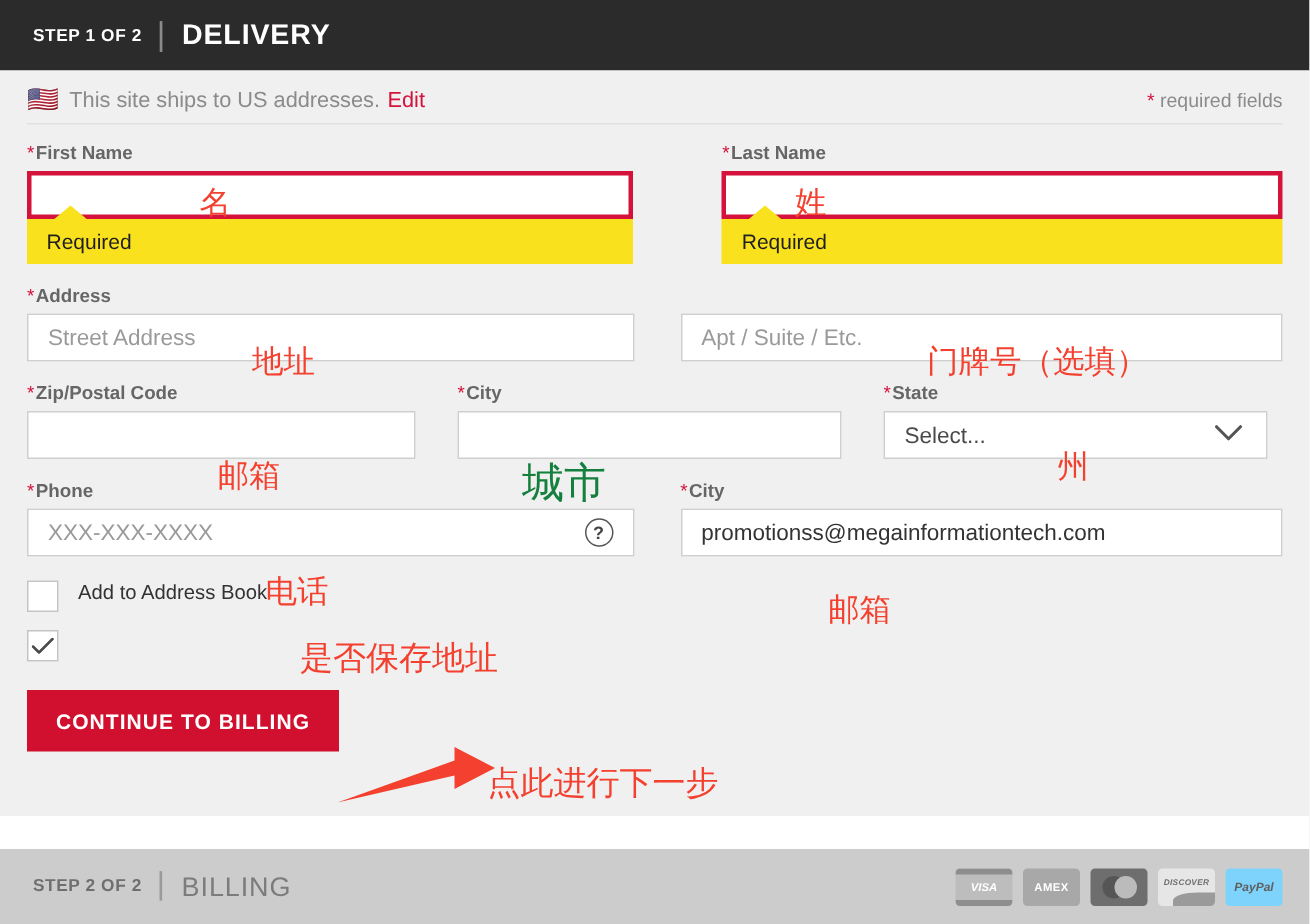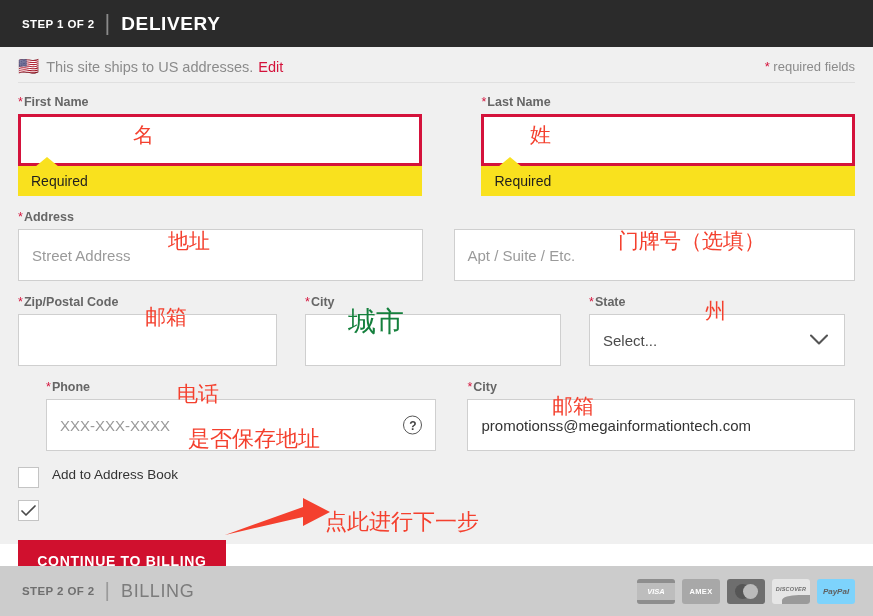--- a/index.html
+++ b/index.html
@@ -97,21 +97,21 @@
     display: block;
   }
   .label .star {
     color: #d4123b;
     font-weight: normal;
     margin-right: 1px;
   }
 
   .input {
     width: 100%;
-    height: 52px;
+    height: 32px;
     background: #ffffff;
     border: 1px solid #cfcfcf;
     font-family: "Liberation Sans", sans-serif;
     font-size: 15px;
     color: #333333;
     padding: 0 13px;
     outline: none;
     display: flex;
     align-items: center;
   }
@@ -390,21 +390,21 @@
         <span class="chev">
           <svg width="20" height="12" viewBox="0 0 20 12">
               <polyline points="2,2 10,10 18,2" fill="none" stroke="#555" stroke-width="2.1" stroke-linecap="round" stroke-linejoin="round"></polyline>
             </svg>
         </span>
       </div>
     </div>
   </div>
 
   <div class="row" style="margin-top:14px;">
-    <div class="field" style="width:405px;margin-left:28px;">
+    <div class="field" style="width:405px;">
       <label class="label">
         <span class="star">*</span><span>Phone</span>
       </label>
       <div class="input placeholder" style="position:relative;">
         <span>XXX-XXX-XXXX</span>
         <span class="helpicon">
             <span>?</span>
           </span>
       </div>
     </div>
@@ -461,19 +461,19 @@
 <div id="anno-layer">
     <div class="anno" style="left: 133px; top: 121px; font-size: 21px; color: rgb(244, 64, 46);">名</div>
     <div class="anno" style="left: 530px; top: 121px; font-size: 21px; color: rgb(244, 64, 46);">姓</div>
     <div class="anno" style="left: 168px; top: 227px; font-size: 21px; color: rgb(244, 64, 46);">地址</div>
     <div class="anno" style="left: 618px; top: 227px; font-size: 21px; color: rgb(244, 64, 46);">门牌号（选填）</div>
     <div class="anno" style="left: 145px; top: 303px; font-size: 21px; color: rgb(244, 64, 46);">邮箱</div>
     <div class="anno" style="left: 348px; top: 303px; font-size: 28px; color: #15803d;">城市</div>
     <div class="anno" style="left: 705px; top: 297px; font-size: 21px; color: rgb(244, 64, 46);">州</div>
     <div class="anno" style="left: 177px; top: 380px; font-size: 21px; color: rgb(244, 64, 46);">电话</div>
     <div class="anno" style="left: 552px; top: 392px; font-size: 21px; color: rgb(244, 64, 46);">邮箱</div>
-    <div class="anno" style="left: 188px; top: 424px; font-size: 22px; color: rgb(244, 64, 46);">是否保存地址</div>
+    <div class="anno" style="left: 200px; top: 424px; font-size: 22px; color: rgb(244, 64, 46);">是否保存地址</div>
     <div class="anno" style="left: 325px; top: 507px; font-size: 22px; color: rgb(244, 64, 46);">点此进行下一步</div>
   </div>
 
 <svg class="arrow-svg" style="left:225px; top:495px;" width="110" height="45" viewBox="0 0 110 45">
   <polygon points="0,40 78,12 78,3 105,17 78,31 78,22" fill="#f4402e"></polygon>
 </svg>
 
 </body></html>

